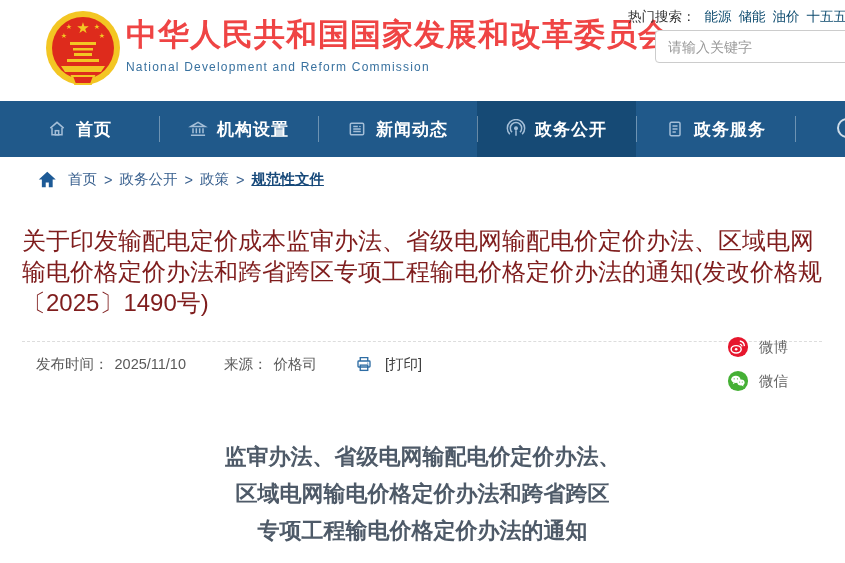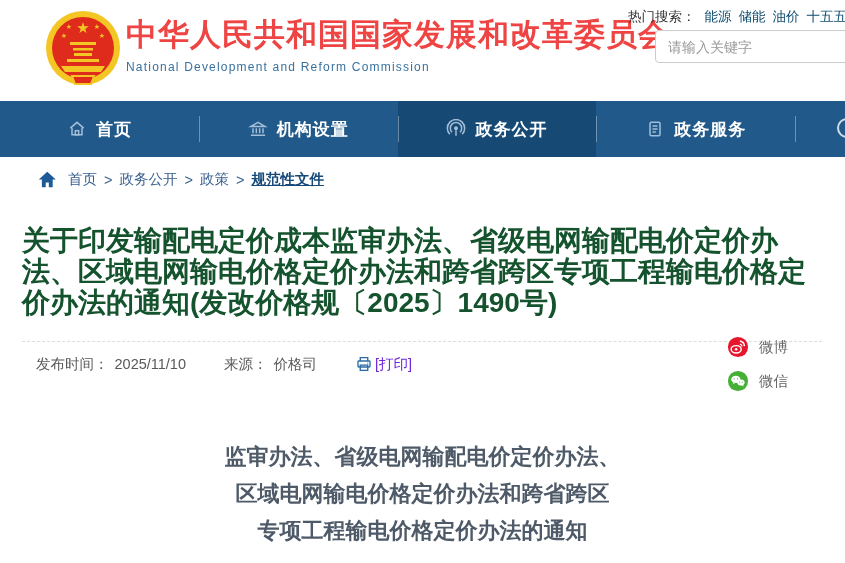--- a/index.html
+++ b/index.html
@@ -44,29 +44,29 @@
   
   .breadcrumb { position:absolute; top:170px; left:38px; display:flex; align-items:center; gap:7px;
                 font-size:14.5px; color:#3a618f; }
   .crumb-home-icon { display:inline-flex; width:19px; height:17px; margin-right:4px; }
   .breadcrumb a { color:#3a618f; text-decoration:none; cursor:pointer; }
   .breadcrumb .sep { color:#3a618f; }
   .breadcrumb .current { color:#17497a; font-weight:bold;text-decoration:underline; }
 
   
   .article-title { position:absolute; top:225px; left:22px; width:802px;
-                   font-size:28px; font-weight:bold; color:#14532d; line-height:31px; }
+                   font-size:24px; font-weight:normal; color:#7f1d1d; line-height:31px; }
   .dashed-divider { position:absolute; top:341px; left:22px; width:800px; height:0;
                     border-top:1px dashed #ddd; }
   .meta-row { position:absolute; top:350px; left:22px; width:778px; height:28px;
               display:flex; align-items:center; }
   .meta-left { display:flex; align-items:center; gap:6px; font-size:14.5px; color:#595959;
                padding-left:14px; }
   .meta-gap { width:26px; }
-  .print-link { display:flex; align-items:center; gap:2px; color:#6d28d9; cursor:pointer;
+  .print-link { display:flex; align-items:center; gap:12px; color:#404040; cursor:pointer;
                 text-decoration:none; font-size:14.5px; }
   .print-icon { display:inline-flex; width:18px; height:18px; }
   .meta-right { margin-left:auto; display:flex; align-items:center; gap:12px; padding-right:12px;flex-direction:column; }
   .share-item { display:flex; align-items:center; gap:10px; cursor:pointer; text-decoration:none; }
   .share-item .share-label { font-size:14.5px; color:#666; }
   .share-icon { display:inline-flex; width:22px; height:22px; }
 
   .body-title { position:absolute; top:438px; left:0; width:845px; text-align:center;
                 font-size:22px; font-weight:bold; color:#4e5a68; line-height:37px; }
 </style>
@@ -126,20 +126,30 @@
       <span class="nav-icon">
         <svg viewBox="0 0 24 24" fill="none" stroke="currentColor" stroke-width="1.8">
           <path d="M3.5 9 L12 4 L20.5 9 Z"></path>
             <path d="M6 11 V17 M10 11 V17 M14 11 V17 M18 11 V17"></path>
             <path d="M3.5 19.5 H20.5"></path>
         </svg>
       </span>
       <span class="nav-label">机构设置</span>
     </a>
 
+    <a class="nav-item">
+      <span class="nav-icon">
+        <svg viewBox="0 0 24 24" fill="none" stroke="currentColor" stroke-width="1.8">
+          <rect x="4" y="5" width="16" height="14" rx="1.5"></rect>
+            <path d="M7.5 9 H13 M7.5 12 H16.5 M7.5 15 H16.5"></path>
+            <circle cx="15.5" cy="9" r="1" fill="currentColor" stroke="none"></circle>
+        </svg>
+      </span>
+      <span class="nav-label">新闻动态</span>
+    </a>
 
     <a class="nav-item active">
       <span class="nav-icon">
         <svg viewBox="0 0 24 24" fill="none" stroke="currentColor" stroke-width="1.8">
           <circle cx="12" cy="11" r="2.4" fill="currentColor" stroke="none"></circle>
           <path d="M7.2 15.8 a6.8 6.8 0 1 1 9.6 0"></path>
           <path d="M4.6 18.4 a10.4 10.4 0 1 1 14.8 0"></path>
           <path d="M12 13.5 V20"></path>
         </svg>
       </span>

